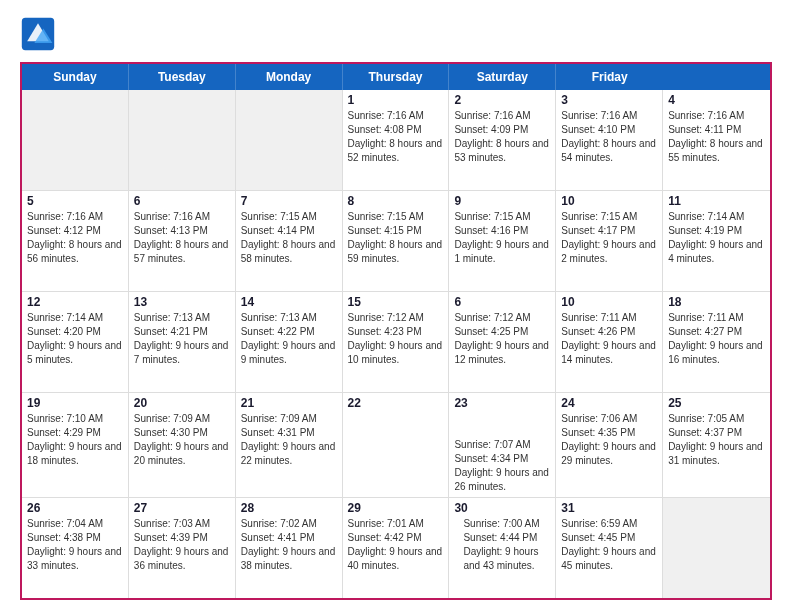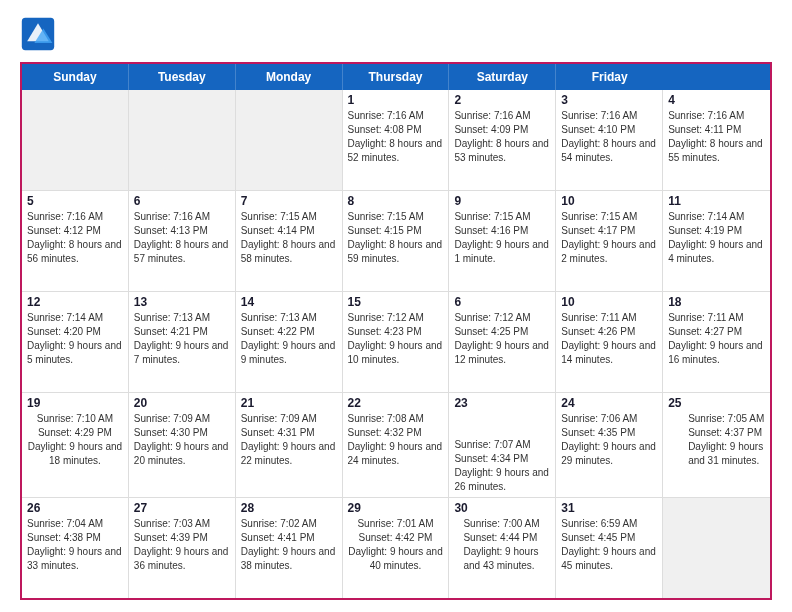--- a/index.html
+++ b/index.html
@@ -264,57 +264,54 @@
           <div class="calendar-cell">
             <div class="day-number">18</div>
             <div class="cell-info" style="white-space: pre-line;">Sunrise: 7:11 AM
 Sunset: 4:27 PM
 Daylight: 9 hours and 16 minutes.</div>
           </div>
         </div>
         <div class="calendar-row">
           <div class="calendar-cell">
             <div class="day-number">19</div>
-            <div class="cell-info" style="white-space: pre-line; text-align: center;">Sunrise: 7:10 AM
+            <div class="cell-info" style="white-space: pre-line;">Sunrise: 7:10 AM
 Sunset: 4:29 PM
 Daylight: 9 hours and 18 minutes.</div>
           </div>
           <div class="calendar-cell">
             <div class="day-number">20</div>
             <div class="cell-info" style="white-space: pre-line;">Sunrise: 7:09 AM
 Sunset: 4:30 PM
 Daylight: 9 hours and 20 minutes.</div>
           </div>
           <div class="calendar-cell">
             <div class="day-number">21</div>
             <div class="cell-info" style="white-space: pre-line;">Sunrise: 7:09 AM
 Sunset: 4:31 PM
 Daylight: 9 hours and 22 minutes.</div>
           </div>
           <div class="calendar-cell">
             <div class="day-number">22</div>
-            <div class="cell-info" style="white-space: pre-line;">Sunrise: 7:08 AM
-Sunset: 4:32 PM
-Daylight: 9 hours and 24 minutes.</div>
           </div>
           <div class="calendar-cell">
             <div class="day-number">23</div>
             <div class="cell-info" style="white-space: pre-line; margin-top: 28px;">Sunrise: 7:07 AM
 Sunset: 4:34 PM
 Daylight: 9 hours and 26 minutes.</div>
           </div>
           <div class="calendar-cell">
             <div class="day-number">24</div>
             <div class="cell-info" style="white-space: pre-line;">Sunrise: 7:06 AM
 Sunset: 4:35 PM
 Daylight: 9 hours and 29 minutes.</div>
           </div>
           <div class="calendar-cell">
             <div class="day-number">25</div>
-            <div class="cell-info" style="white-space: pre-line; margin-left: 20px;">Sunrise: 7:05 AM
+            <div class="cell-info" style="white-space: pre-line;">Sunrise: 7:05 AM
 Sunset: 4:37 PM
 Daylight: 9 hours and 31 minutes.</div>
           </div>
         </div>
         <div class="calendar-row">
           <div class="calendar-cell">
             <div class="day-number">26</div>
             <div class="cell-info" style="white-space: pre-line;">Sunrise: 7:04 AM
 Sunset: 4:38 PM
 Daylight: 9 hours and 33 minutes.</div>
@@ -326,21 +323,21 @@
 Daylight: 9 hours and 36 minutes.</div>
           </div>
           <div class="calendar-cell">
             <div class="day-number">28</div>
             <div class="cell-info" style="white-space: pre-line;">Sunrise: 7:02 AM
 Sunset: 4:41 PM
 Daylight: 9 hours and 38 minutes.</div>
           </div>
           <div class="calendar-cell">
             <div class="day-number">29</div>
-            <div class="cell-info" style="white-space: pre-line; text-align: center;">Sunrise: 7:01 AM
+            <div class="cell-info" style="white-space: pre-line;">Sunrise: 7:01 AM
 Sunset: 4:42 PM
 Daylight: 9 hours and 40 minutes.</div>
           </div>
           <div class="calendar-cell">
             <div class="day-number">30</div>
             <div class="cell-info" style="white-space: pre-line; margin-left: 9px;">Sunrise: 7:00 AM
 Sunset: 4:44 PM
 Daylight: 9 hours and 43 minutes.</div>
           </div>
           <div class="calendar-cell">

